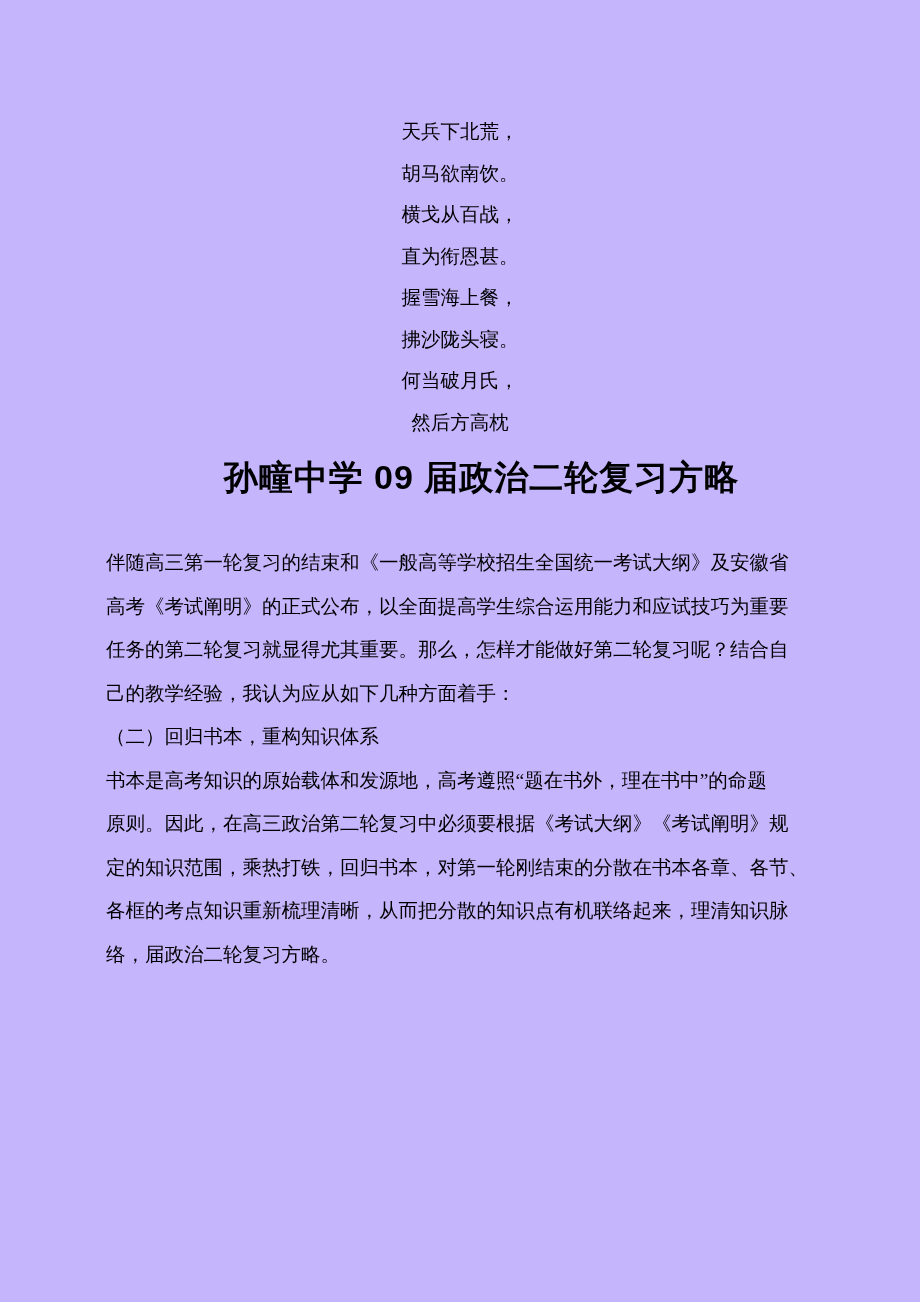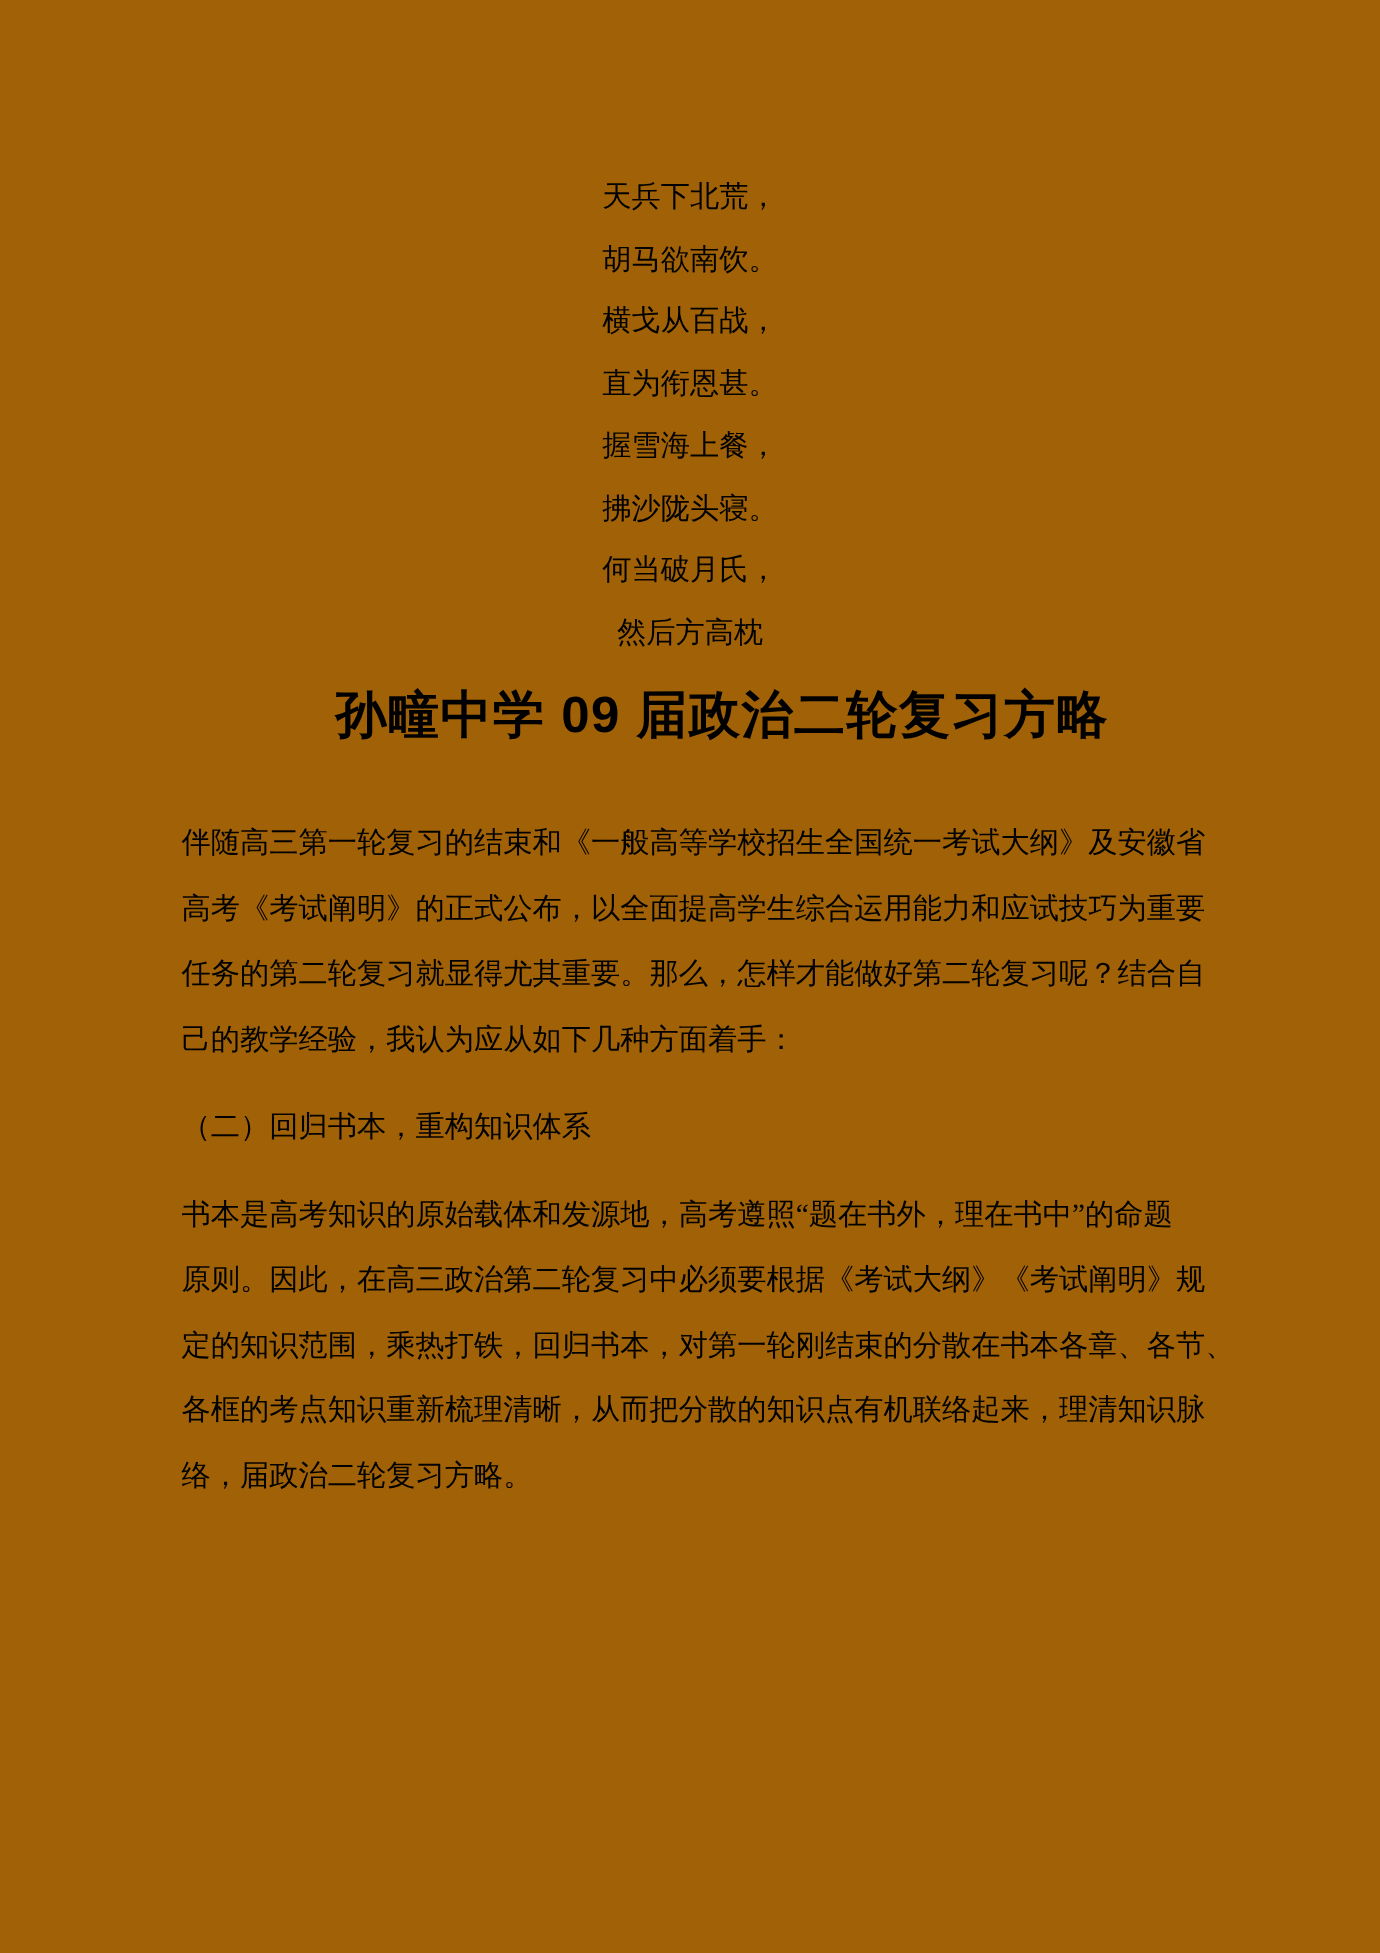--- a/index.html
+++ b/index.html
@@ -5,21 +5,21 @@
   html, body {
     margin: 0;
     padding: 0;
     background: #ffffff;
   }
   .page {
     position: relative;
     width: 920px;
     height: 1302px;
     margin: 0 auto;
-    background: #a16207;
+    background: #c4b5fd;
     color: #000000;
     font-family: "Liberation Serif", "DejaVu Serif", serif;
     overflow: hidden;
   }
   .poem {
     padding-top: 111px;
     text-align: center;
     font-size: 19.5px;
     line-height: 41.5px;
     white-space: pre-line;
@@ -35,21 +35,21 @@
     padding-left: 43px;
   }
   .body-text {
     margin: 38px 0 0 106px;
     width: 740px;
     font-size: 19.5px;
     line-height: 43.5px;
     text-align: left;
   }
   .para {
-    margin: 15px;
+    margin: 0;
     white-space: pre-line;
   }
 </style>
 </head>
 <body>
 
 <div class="page">
 
   <div class="poem">天兵下北荒，
 胡马欲南饮。

